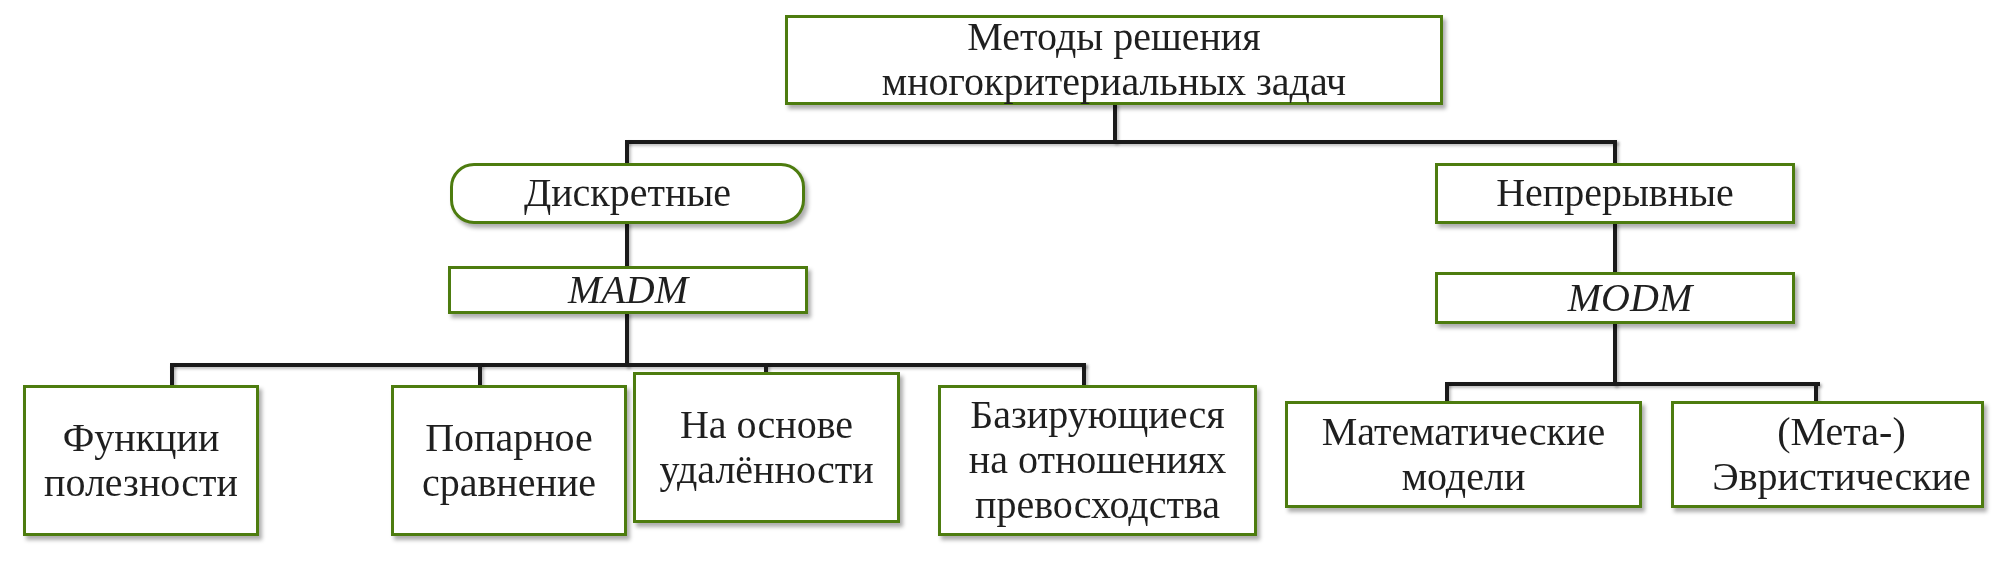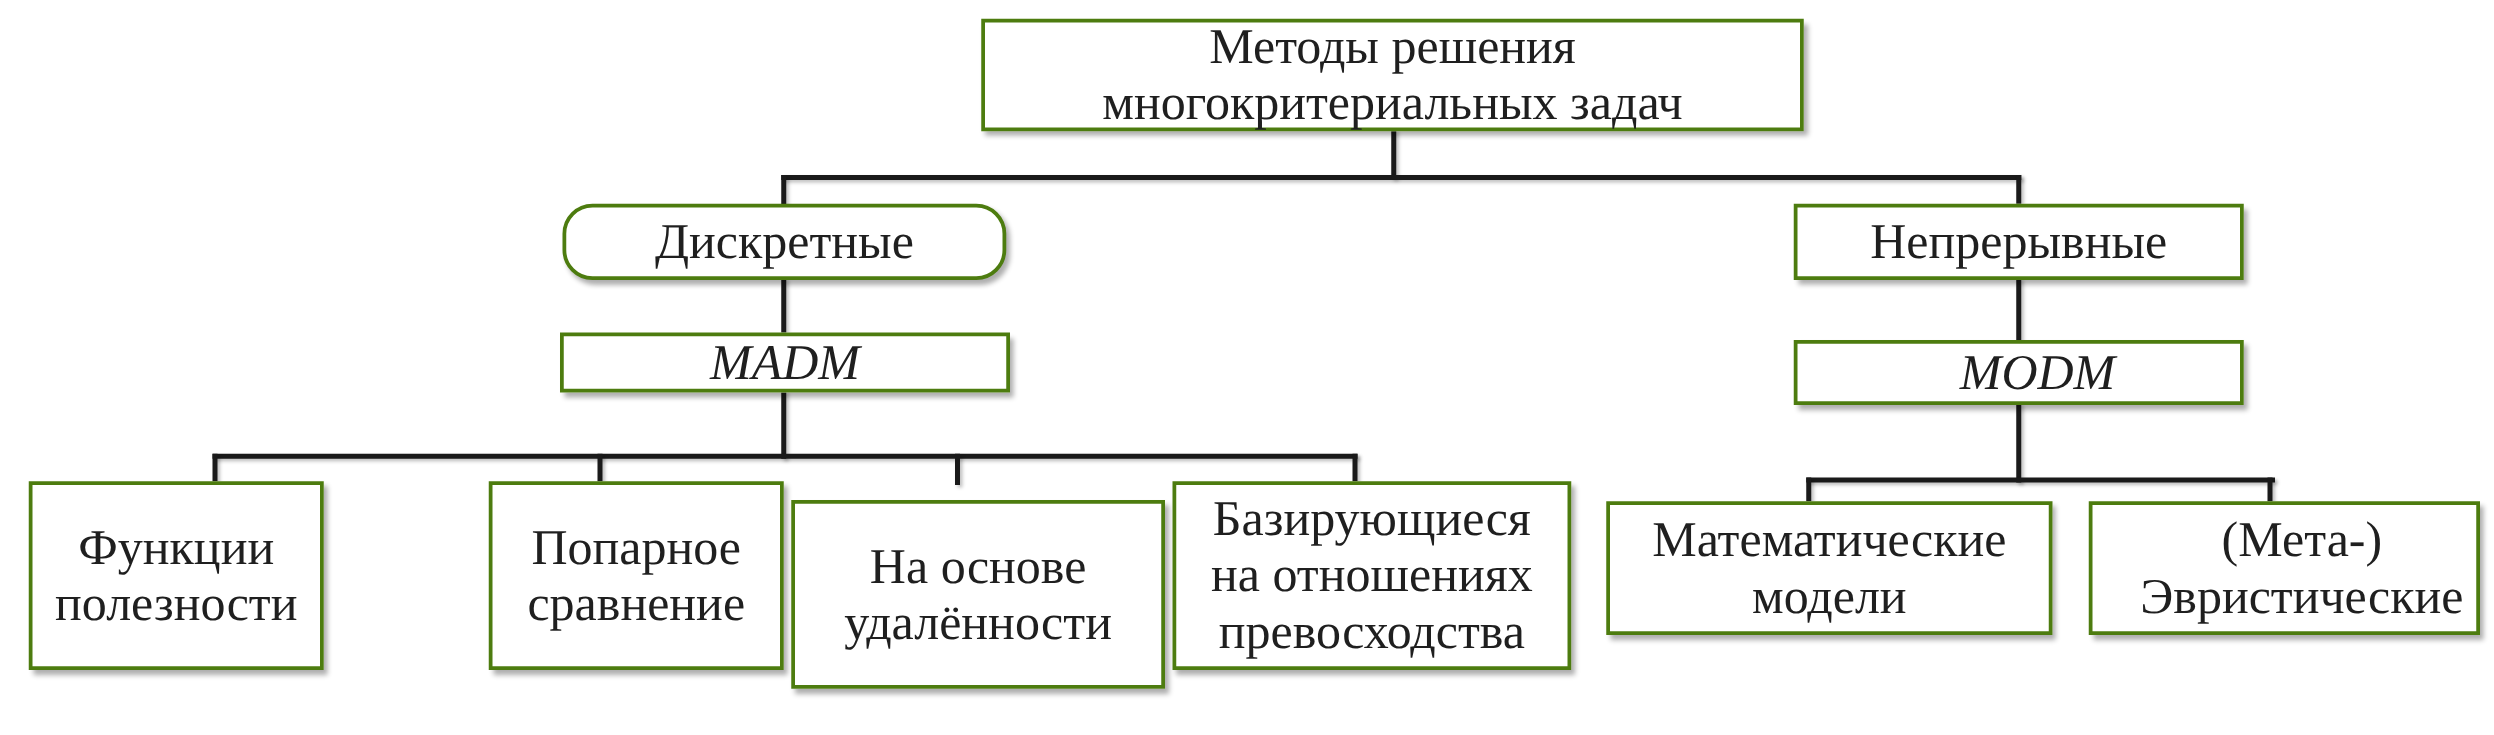--- a/index.html
+++ b/index.html
@@ -90,21 +90,21 @@
   </div>
 
   <div class="node" style="left:23px; top:385px; width:236px; height:151px;">
     <span class="label">Функции
 полезности</span>
   </div>
   <div class="node" style="left:362px; top:385px; width:236px; height:151px;margin-left:29px;">
     <span class="label">Попарное
 сравнение</span>
   </div>
-  <div class="node" style="left:633px; top:400px; width:299px; height:151px;">
+  <div class="node" style="left:633px; top:372px; width:267px; height:151px;">
     <span class="label">На основе
 удалённости</span>
   </div>
   <div class="node" style="left:938px; top:385px; width:319px; height:151px;align-items:center;">
     <span class="label">Базирующиеся
 на отношениях
 превосходства</span>
   </div>
 
   <div class="node" style="left:1269px; top:401px; width:357px; height:107px;margin-left:16px;">

